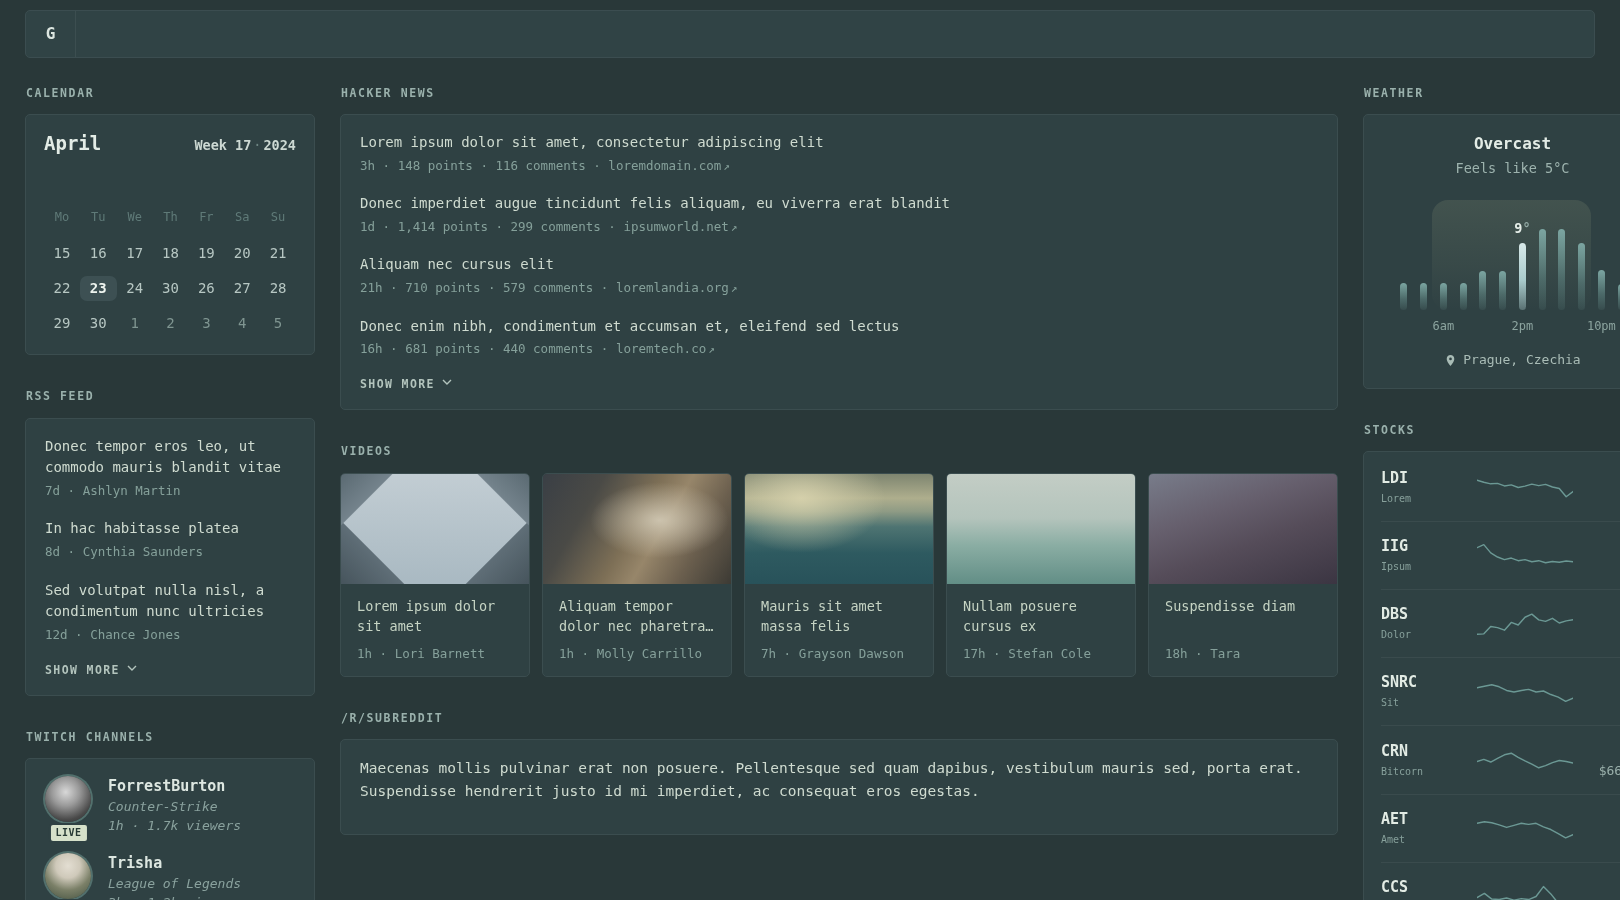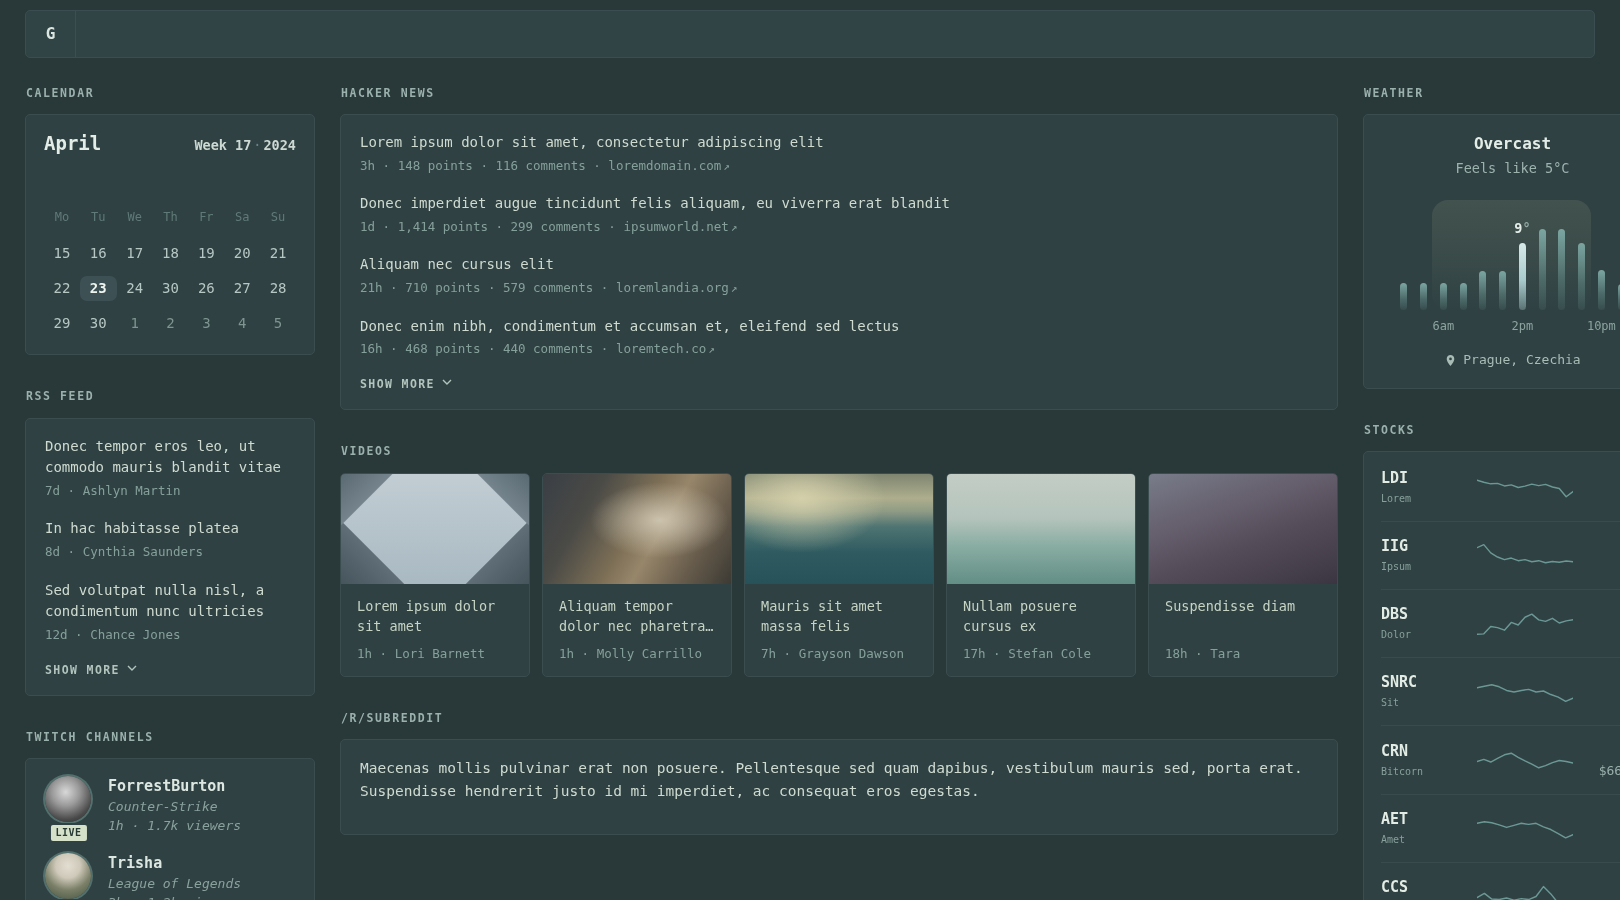--- a/index.html
+++ b/index.html
@@ -312,21 +312,21 @@
 
     <div>
 
       <div class="sec">
         <h2 class="sec-title">HACKER NEWS</h2>
         <div class="card pad">
           <div id="hn-list">
               <div class="feed-item"><a class="feed-title">Lorem ipsum dolor sit amet, consectetur adipiscing elit</a><div class="feed-meta"><span>3h · 148 points · 116 comments · </span><span class="link"><span>loremdomain.com</span><span class="arrow">↗</span></span></div></div>
               <div class="feed-item"><a class="feed-title">Donec imperdiet augue tincidunt felis aliquam, eu viverra erat blandit</a><div class="feed-meta"><span>1d · 1,414 points · 299 comments · </span><span class="link"><span>ipsumworld.net</span><span class="arrow">↗</span></span></div></div>
               <div class="feed-item"><a class="feed-title">Aliquam nec cursus elit</a><div class="feed-meta"><span>21h · 710 points · 579 comments · </span><span class="link"><span>loremlandia.org</span><span class="arrow">↗</span></span></div></div>
-              <div class="feed-item"><a class="feed-title">Donec enim nibh, condimentum et accumsan et, eleifend sed lectus</a><div class="feed-meta"><span>16h · 468 points · 440 comments · </span><span class="link"><span>loremtech.co</span><span class="arrow">↗</span></span></div></div>
+              <div class="feed-item"><a class="feed-title">Donec enim nibh, condimentum et accumsan et, eleifend sed lectus</a><div class="feed-meta"><span>16h · 681 points · 440 comments · </span><span class="link"><span>loremtech.co</span><span class="arrow">↗</span></span></div></div>
             </div>
           <a class="show-more">
             <span>SHOW MORE</span>
             <span class="chev">
               <svg viewBox="0 0 10 6" width="10" height="6">
                   <polyline points="1,1 5,5 9,1" fill="none" stroke="#b3c4bd" stroke-width="1.4"></polyline>
                 </svg>
             </span>
           </a>
         </div>

